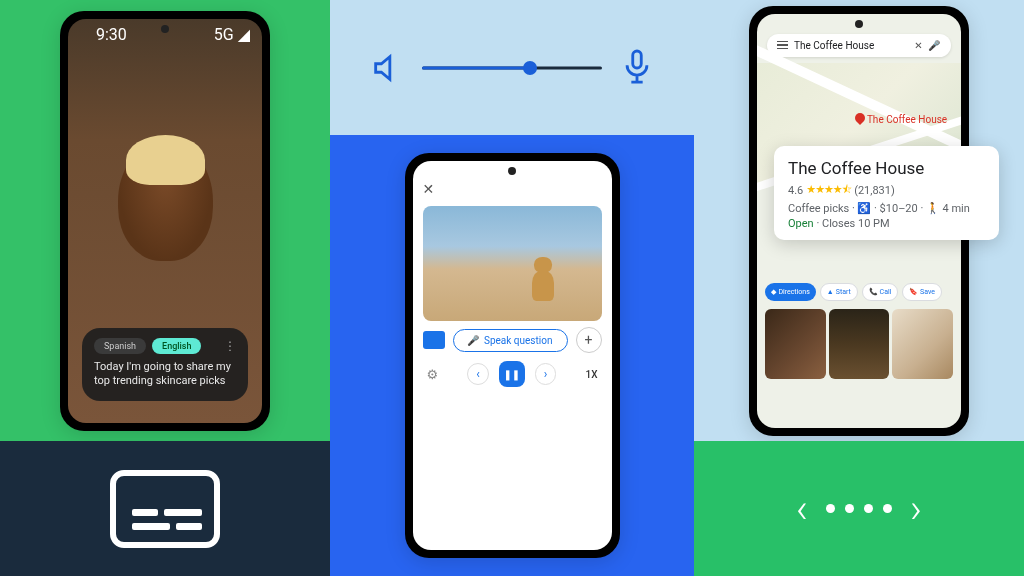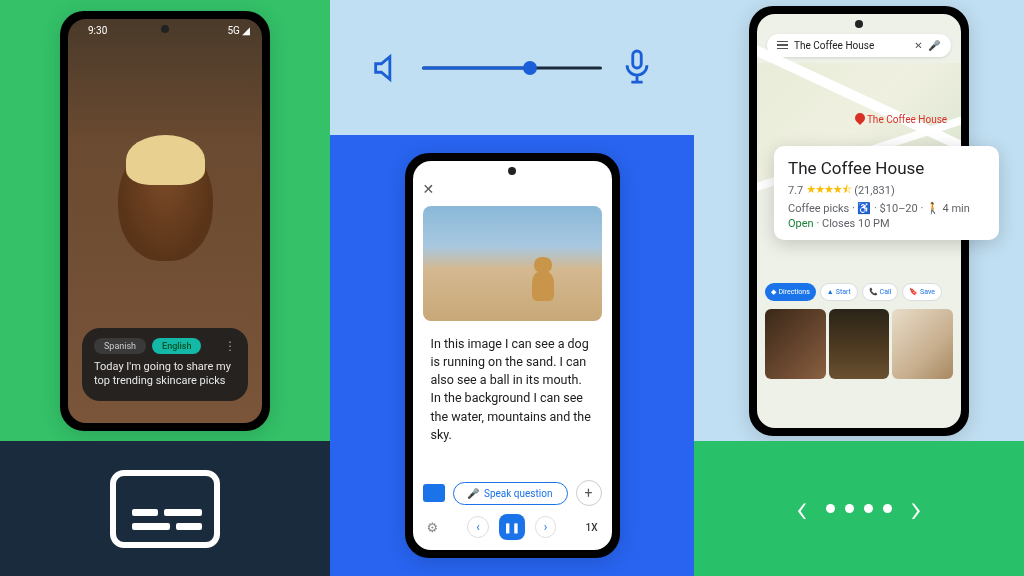--- a/index.html
+++ b/index.html
@@ -13,29 +13,29 @@
 .green2 { background: #28c068; }
 
 
 .phone { border-radius: 24px; background: #000; padding: 8px; position: relative; box-shadow: 0 4px 20px rgba(0,0,0,0.15); }
 .phone-inner { border-radius: 18px; overflow: hidden; position: relative; background: #fff; }
 .phone .notch { position:absolute; top:14px; left:50%; transform:translateX(-50%); width:8px; height:8px; background:#222; border-radius:50%; z-index:5;}
 
 
 .phone1 { width: 210px; height: 420px; }
 .phone1 .phone-inner { height: 100%; background: linear-gradient(180deg,#4a3a2a 0%,#6a4a30 30%,#7a553a 100%); position:relative; }
-.statusbar { position:absolute; top:6px; left:8px; right:0; display:flex; justify-content:space-between; padding:0 12px; color:#fff; font-size:10px; z-index:2;}
+.statusbar { position:absolute; top:6px; left:16px; right:0; display:flex; justify-content:space-between; padding:0 12px; color:#fff; font-size:16px; z-index:2;}
 .portrait { position:absolute; inset:0; display:flex; align-items:center; justify-content:center; }
 .head { width: 95px; height: 120px; background: radial-gradient(ellipse at 50% 30%, #7a4a28 0%, #5a3418 70%); border-radius: 50% 50% 45% 45%; position: relative; margin-top:-40px;}
 .hair { position:absolute; top:-6px; left:8px; right:8px; height:50px; background:#e8d090; border-radius:50% 50% 30% 30%; }
 .caption-pill { position:absolute; bottom:22px; left:14px; right:14px; background:rgba(30,30,30,0.92); border-radius:18px; padding:10px 12px 12px; }
 .lang-row { display:flex; align-items:center; gap:6px; margin-bottom:6px;}
 .lang-chip { font-size:9px; padding:3px 10px; border-radius:10px; }
 .lang-inactive { background:#3a3a3a; color:#ccc; }
-.lang-active { background:#14b8a6; color:#052; font-weight:500; }
+.lang-active { background:#5eead4; color:#052; font-weight:500; }
 .dots3 { color:#aaa; margin-left:auto; font-size:12px; }
 .caption-text { color:#e8e8e8; font-size:11px; line-height:1.3; }
 
 
 .vol-row { display:flex; align-items:center; gap:18px; width:86%; justify-content:center; }
 .slider-wrap { position:relative; flex: 0 0 180px; height:20px; }
 .slider-track { position:absolute; top:50%; left:0; right:0; height:3px; background:#1a2b3d; transform:translateY(-50%); border-radius:2px;}
 .slider-fill { position:absolute; top:50%; left:0; width:60%; height:3px; background:#1a5fd8; transform:translateY(-50%); border-radius:2px;}
 .slider-thumb { position:absolute; top:50%; left:60%; width:14px; height:14px; background:#1a5fd8; border-radius:50%; transform:translate(-50%,-50%);}
 
@@ -172,21 +172,20 @@
       <div class="phone phone2">
         <div class="notch"></div>
         <div class="phone-inner">
           <div class="p2-top"><span class="p2-close">✕</span></div>
           <div class="p2-img">
             <div class="dog">
                 <div class="dog-body"></div>
                 <div class="dog-head"></div>
               </div>
           </div>
-          <div class="p2-desc">In this image I can see a dog is running on the sand. I can also see a ball in its mouth. In the background I can see the water, mountains and the sky.</div>
           <div class="p2-bottom">
             <div class="speak-row">
               <div class="kb-btn"></div>
               <div class="speak-chip">
                 <span>🎤</span>
                   <span>Speak question</span>
               </div>
               <div class="plus-btn">+</div>
             </div>
             <div class="nav-row">
@@ -234,21 +233,21 @@
           </div>
           <div class="photo-row">
             <div class="photo ph1"></div>
             <div class="photo ph2"></div>
             <div class="photo ph3"></div>
           </div>
         </div>
         <div class="info-card">
           <div class="info-title">The Coffee House</div>
           <div class="info-rating">
-            <span>7.7</span>
+            <span>4.6</span>
             <span class="stars">★★★★⯪</span>
             <span>(21,831)</span>
           </div>
           <div class="info-meta">
             <span>Coffee picks</span> · <span>♿ · $10–20 · 🚶 4 min</span>
           </div>
           <div class="info-meta">
             <span class="open">Open</span><span> · Closes 10 PM</span>
           </div>
         </div>

